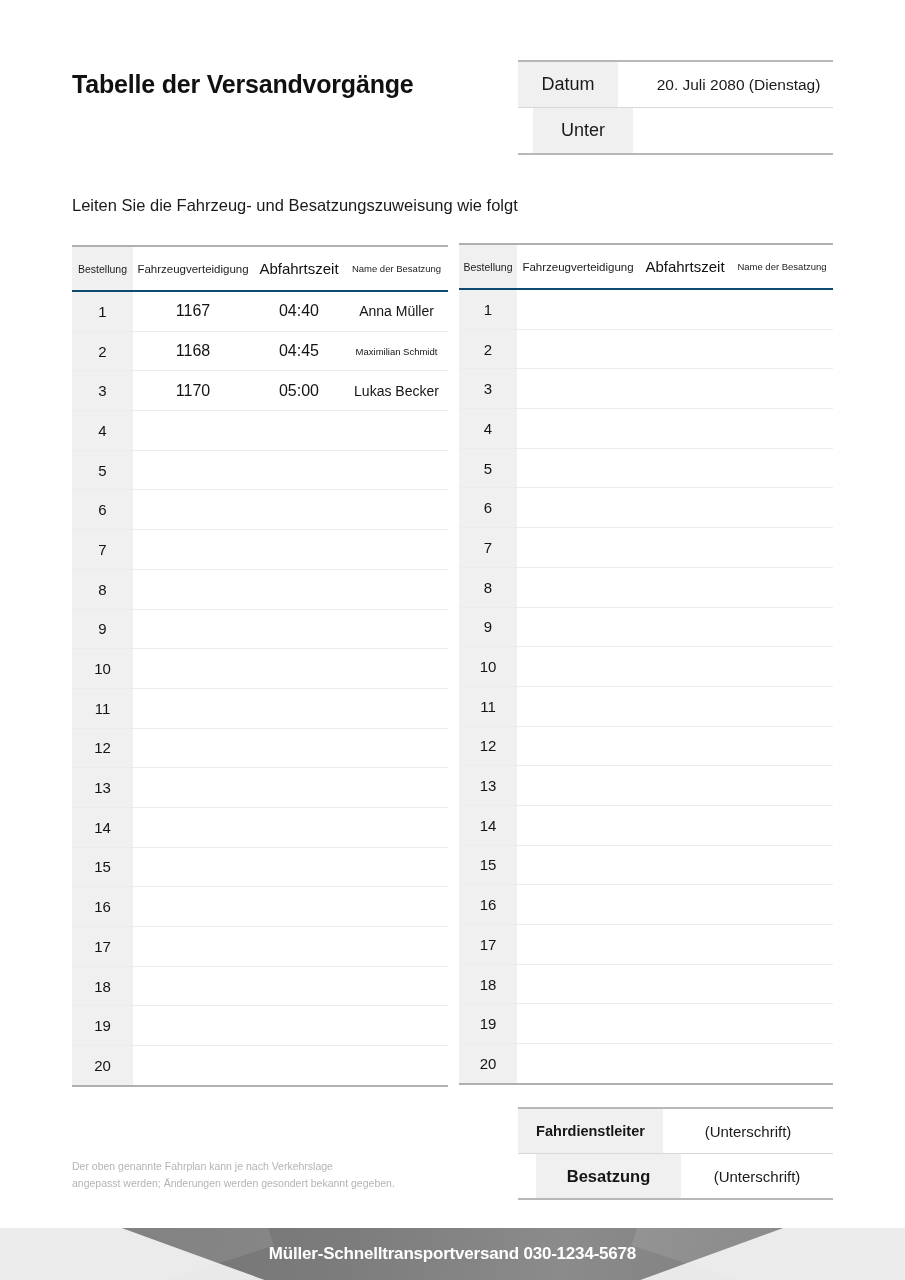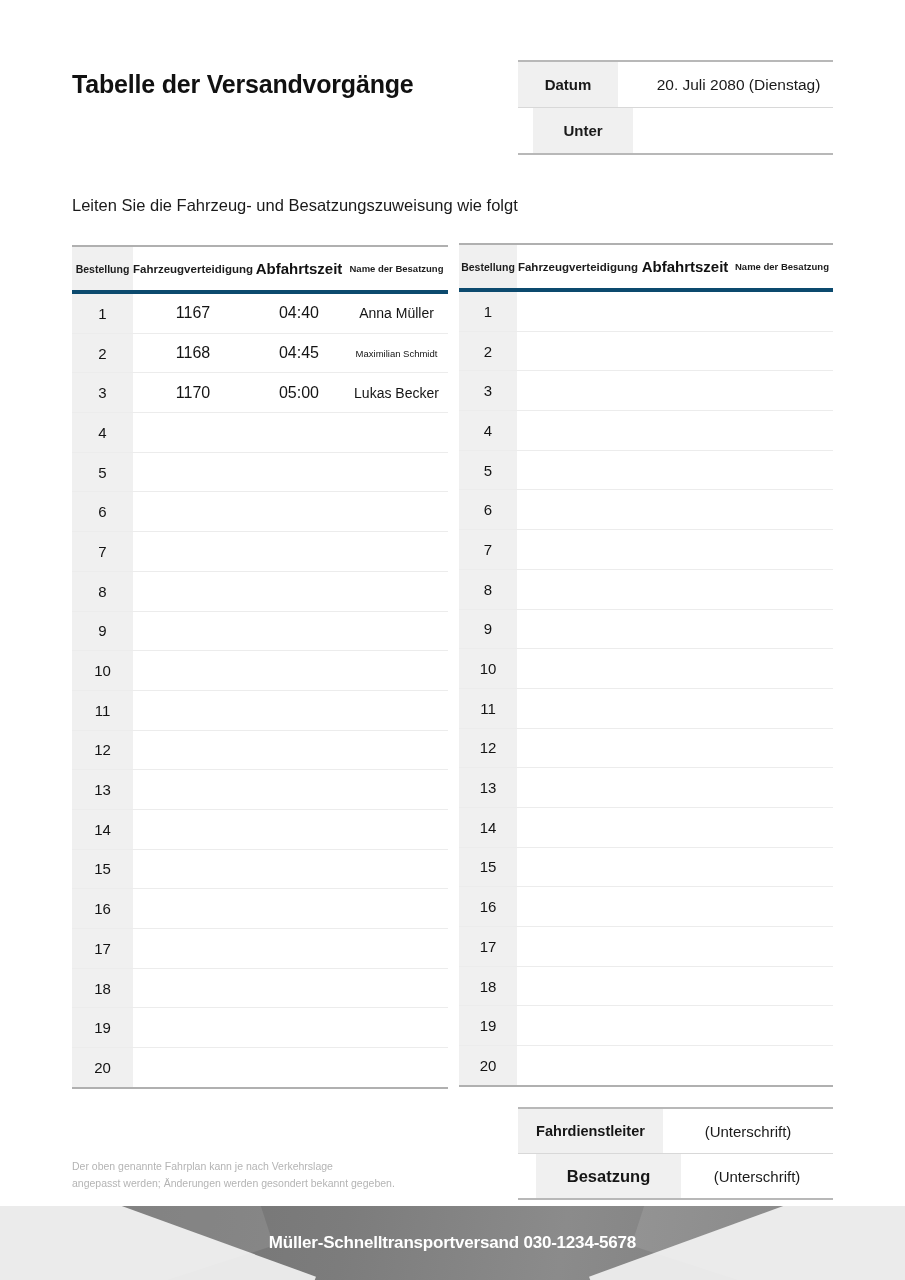--- a/index.html
+++ b/index.html
@@ -43,22 +43,22 @@
   .meta-row + .meta-row {
     border-top: 1px solid #d8d8d8;
     padding-left: 15px;
   }
   .meta-label {
     width: 100px;
     background: #f0f0f0;
     display: flex;
     align-items: center;
     justify-content: center;
-    font-size: 15px;
-    font-weight: bold;
+    font-size: 18px;
+    font-weight: normal;
     color: #1a1a1a;
     flex: none;
   }
   .meta-value {
     flex: 1;
     background: #ffffff;
     display: flex;
     align-items: center;
     justify-content: center;
     padding: 0 6px;
@@ -90,22 +90,22 @@
     table-layout: fixed;
   }
   table.grid th, table.grid td {
     padding: 0;
     margin: 0;
   }
 
   thead tr.head-row th {
     height: 43px;
     vertical-align: middle;
-    font-weight: bold;
-    border-bottom: 4px solid #0c4a6e;
+    font-weight: normal;
+    border-bottom: 2px solid #0c4a6e;
   }
   th.h-num {
     background: #f0f0f0;
     font-size: 10.5px;
     font-weight: bold;
     color: #1c1c1c;
   }
   th.h-veh {
     font-size: 11.5px;
     font-weight: bold;
@@ -214,21 +214,21 @@
     line-height: 1.65;
     color: #b4b4b4;
   }
 
   
   .footer-band {
     position: absolute;
     left: 0;
     bottom: 0;
     width: 905px;
-    height: 74px;
+    height: 52px;
     background: linear-gradient(100deg, #6f6f6f 0%, #7c7c7c 38%, #8b8b8b 62%, #777777 100%);
     overflow: hidden;
   }
   .footer-band .swoosh-l {
     position: absolute;
     left: -130px;
     top: -82px;
     width: 420px;
     height: 150px;
     background: #e9e9e9;

